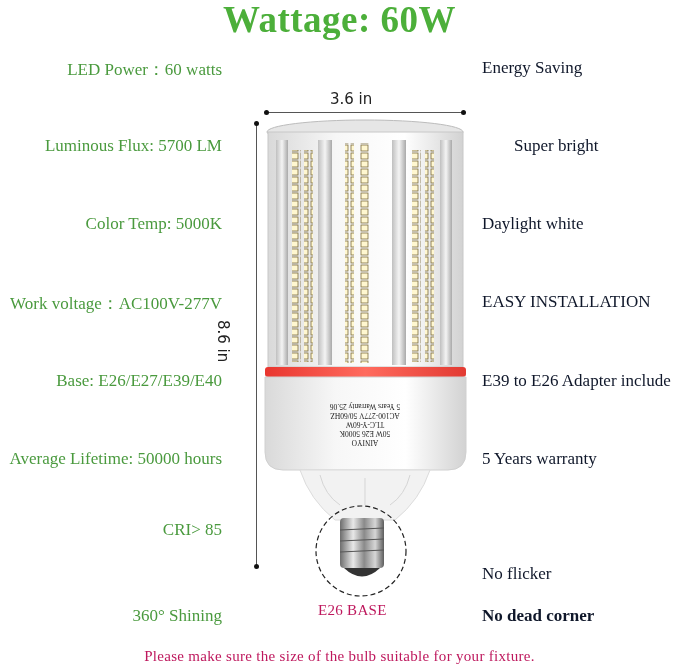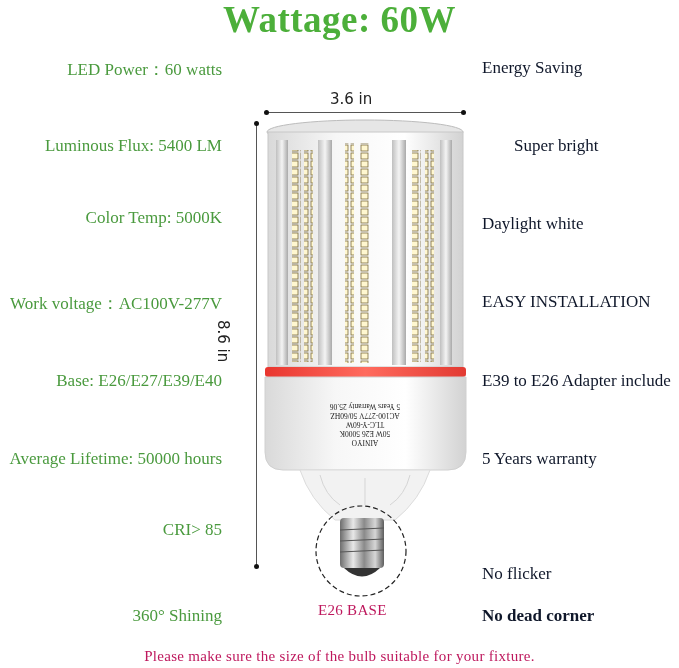--- a/index.html
+++ b/index.html
@@ -23,22 +23,22 @@
   .bulb { position: absolute; left: 0; top: 0; width: 679px; height: 668px; pointer-events: none; }
   .base-label { position: absolute; left: 318px; top: 602px; font-size: 15px; color: #be185d; letter-spacing: 0.3px; }
 </style>
 </head>
 <body>
 
 <div class="title">Wattage: 60W</div>
 
 <div id="left-specs">
     <div class="spec-left" style="top: 58px;">LED Power：60 watts</div>
-    <div class="spec-left" style="top: 136px;">Luminous Flux: 5400 LM</div>
-    <div class="spec-left" style="top: 208px;">Color Temp: 5000K</div>
+    <div class="spec-left" style="top: 136px;">Luminous Flux: 5700 LM</div>
+    <div class="spec-left" style="top: 214px;">Color Temp: 5000K</div>
     <div class="spec-left" style="top: 292px;">Work voltage：AC100V-277V</div>
     <div class="spec-left" style="top: 371px;">Base: E26/E27/E39/E40</div>
     <div class="spec-left" style="top: 449px;">Average Lifetime: 50000 hours</div>
     <div class="spec-left" style="top: 504px; margin-top: 16px;">CRI&gt; 85</div>
     <div class="spec-left" style="top: 606px;">360° Shining</div>
   </div>
 <div id="right-specs">
     <div class="spec-right" style="top: 58px;">Energy Saving</div>
     <div class="spec-right" style="top: 136px; margin-left: 32px;">Super bright</div>
     <div class="spec-right" style="top: 214px;">Daylight white</div>

